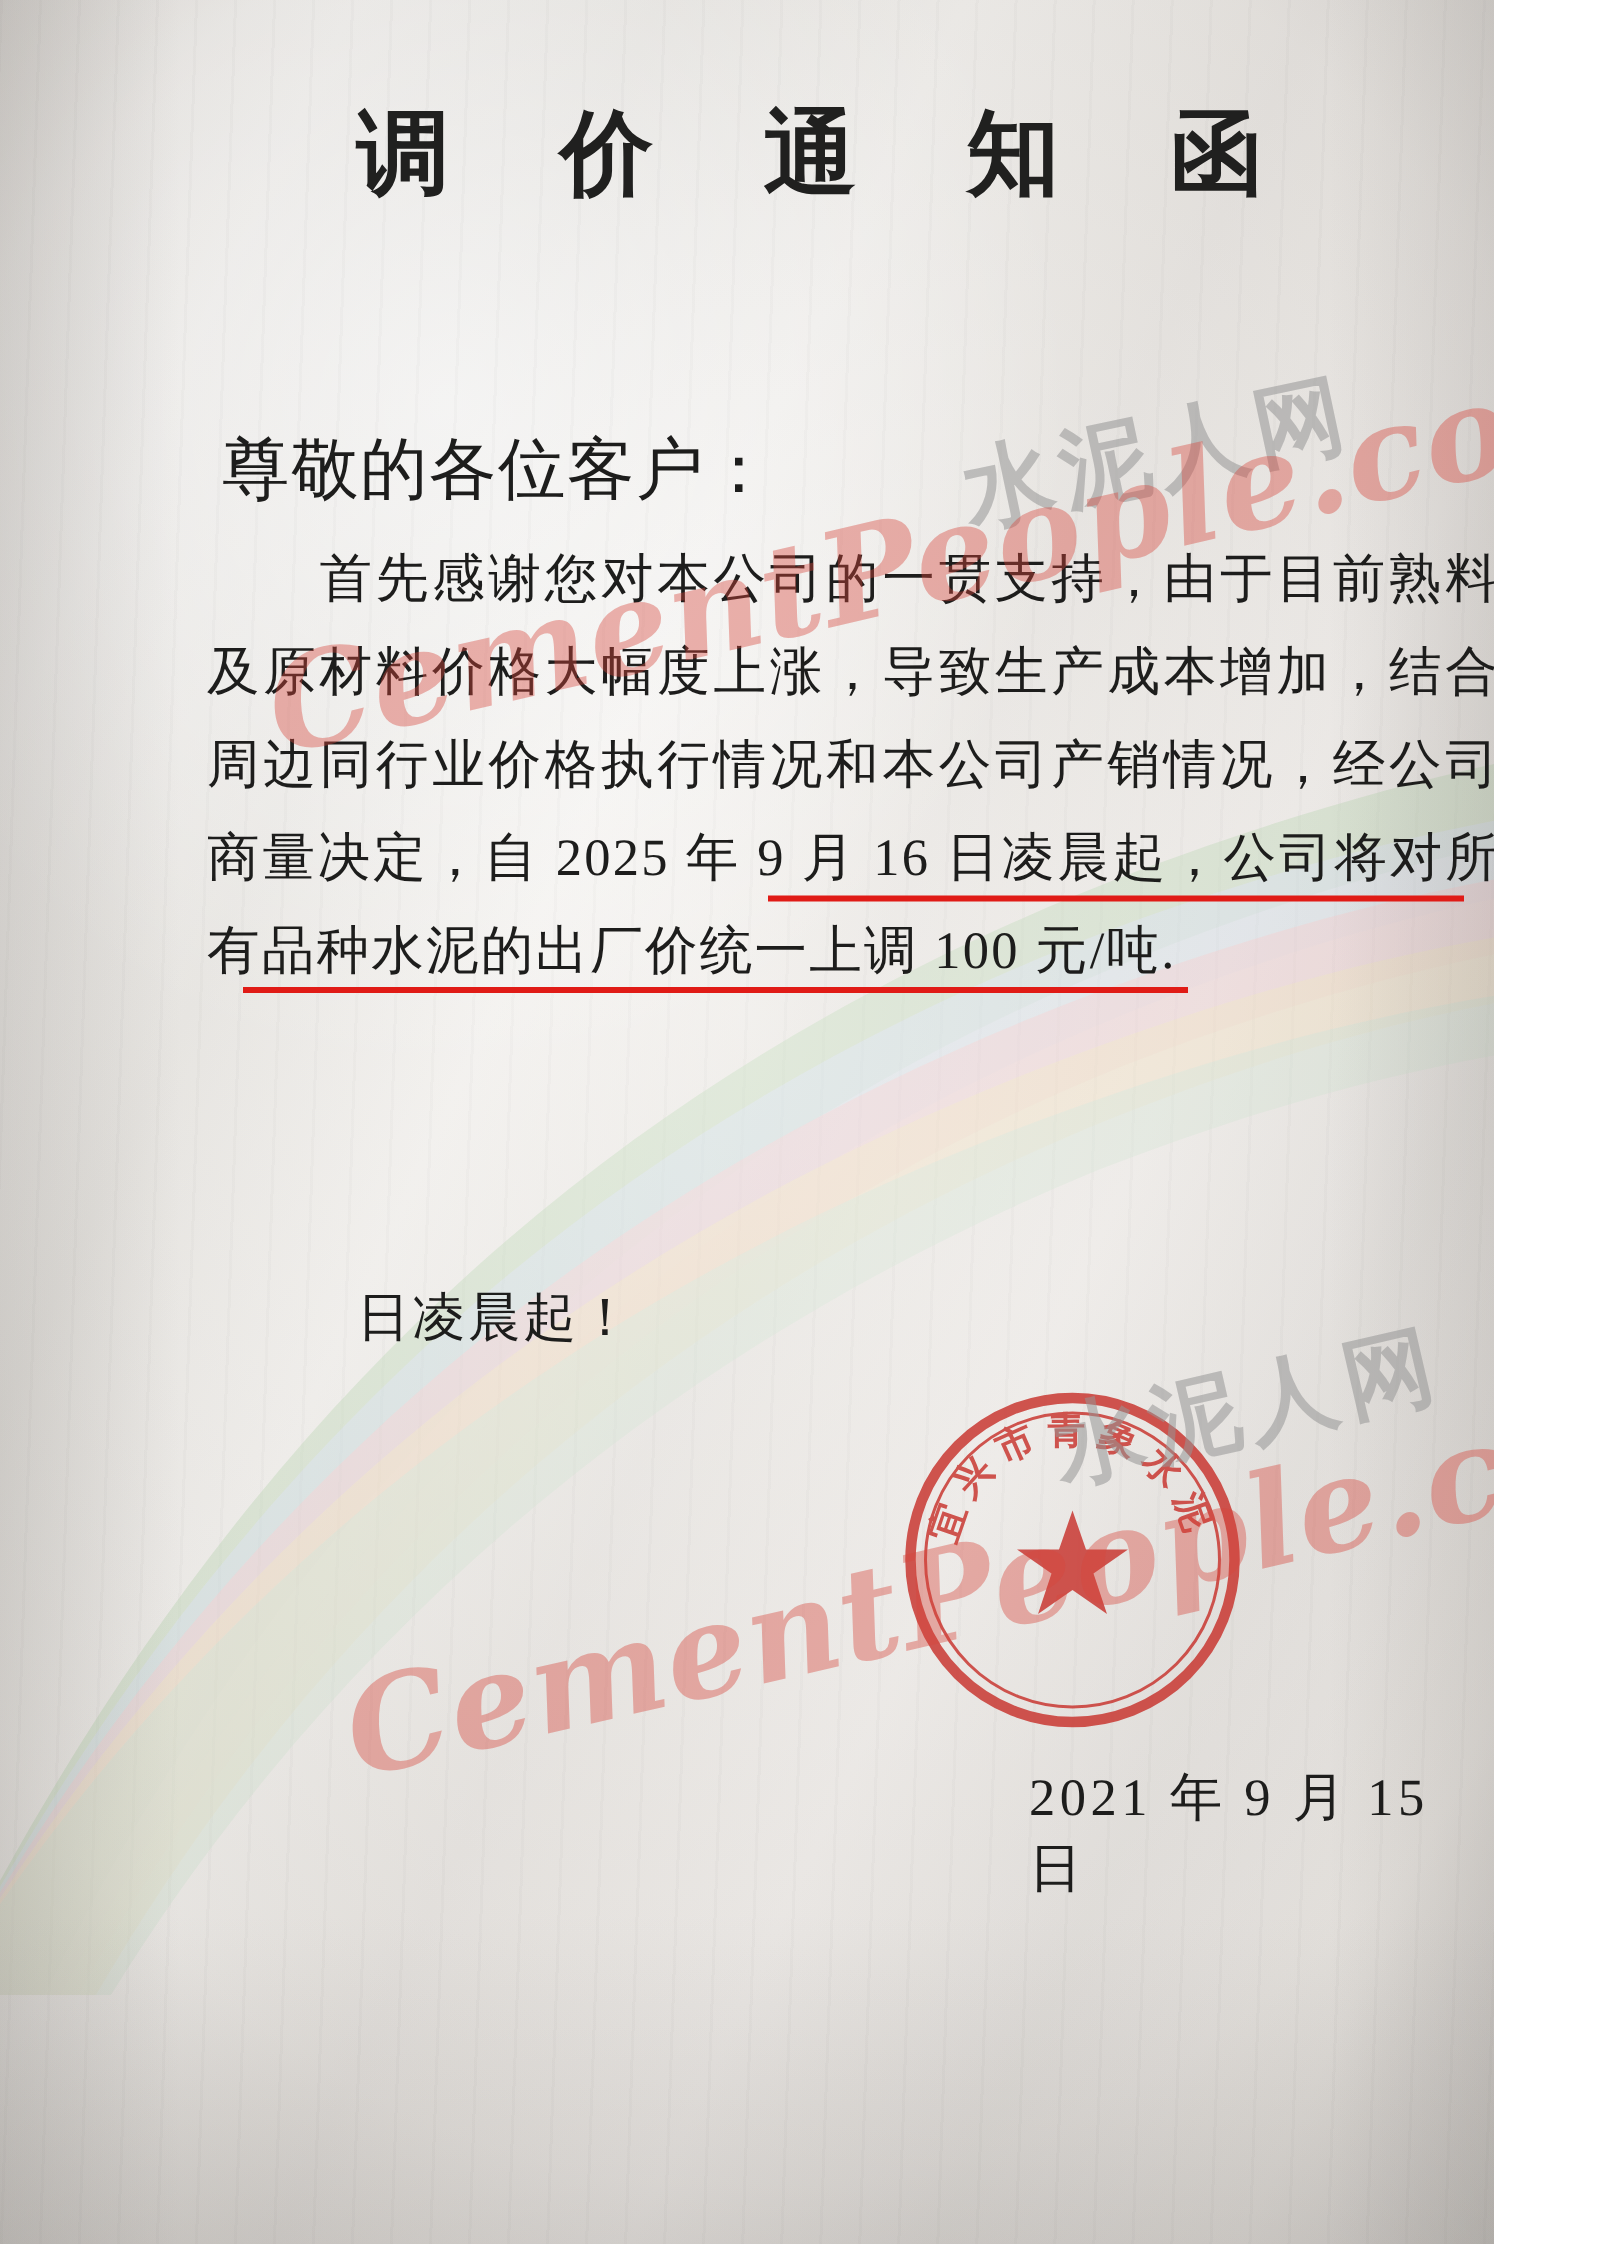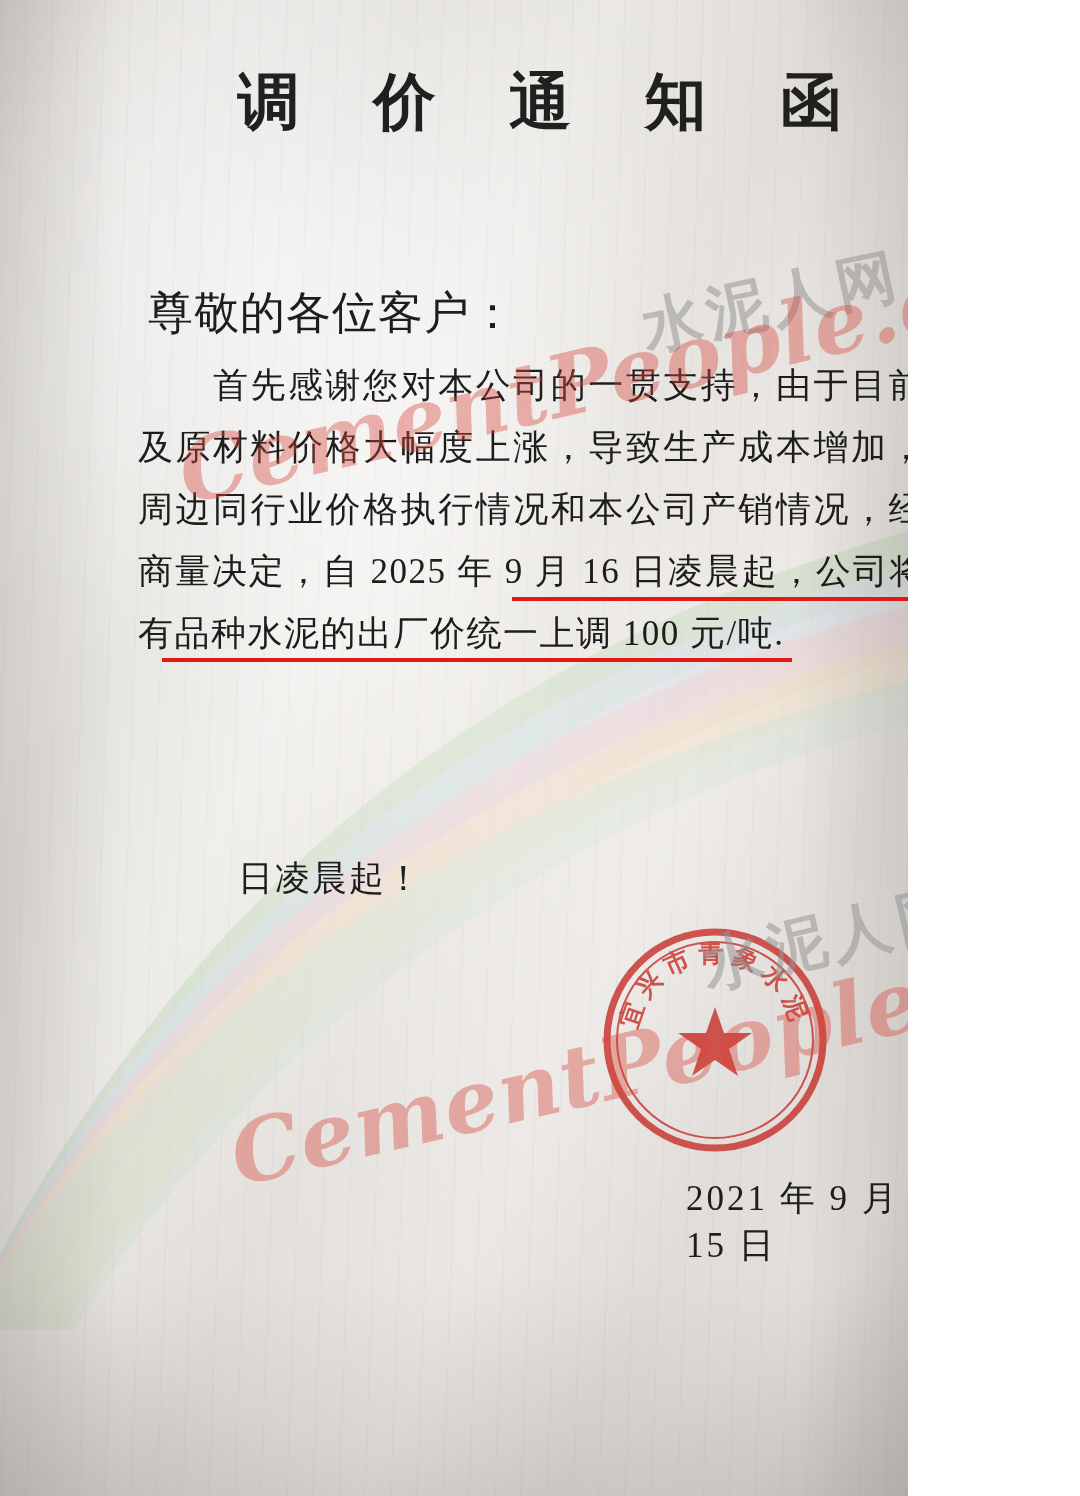--- a/index.html
+++ b/index.html
@@ -10,21 +10,21 @@
   body {
     width: 1080px;
     height: 1496px;
     overflow: hidden;
     font-family: "Liberation Serif", "DejaVu Serif", serif;
   }
 
   
   .page {
     position: relative;
-    width: 908px;
+    width: 996px;
     height: 1496px;
     background:
       radial-gradient(ellipse 70% 50% at 30% 18%, rgba(255,255,255,0.85), rgba(255,255,255,0) 60%),
       linear-gradient(115deg, #e9e6e2 0%, #f3f1ee 14%, #eceae6 26%, #f5f3f0 38%, #ebe8e4 52%, #f2efec 66%, #e8e5e1 78%, #efecE8 90%, #e6e3df 100%);
     overflow: hidden;
   }
   
   .paper-streaks {
     position: absolute;
     inset: 0;

